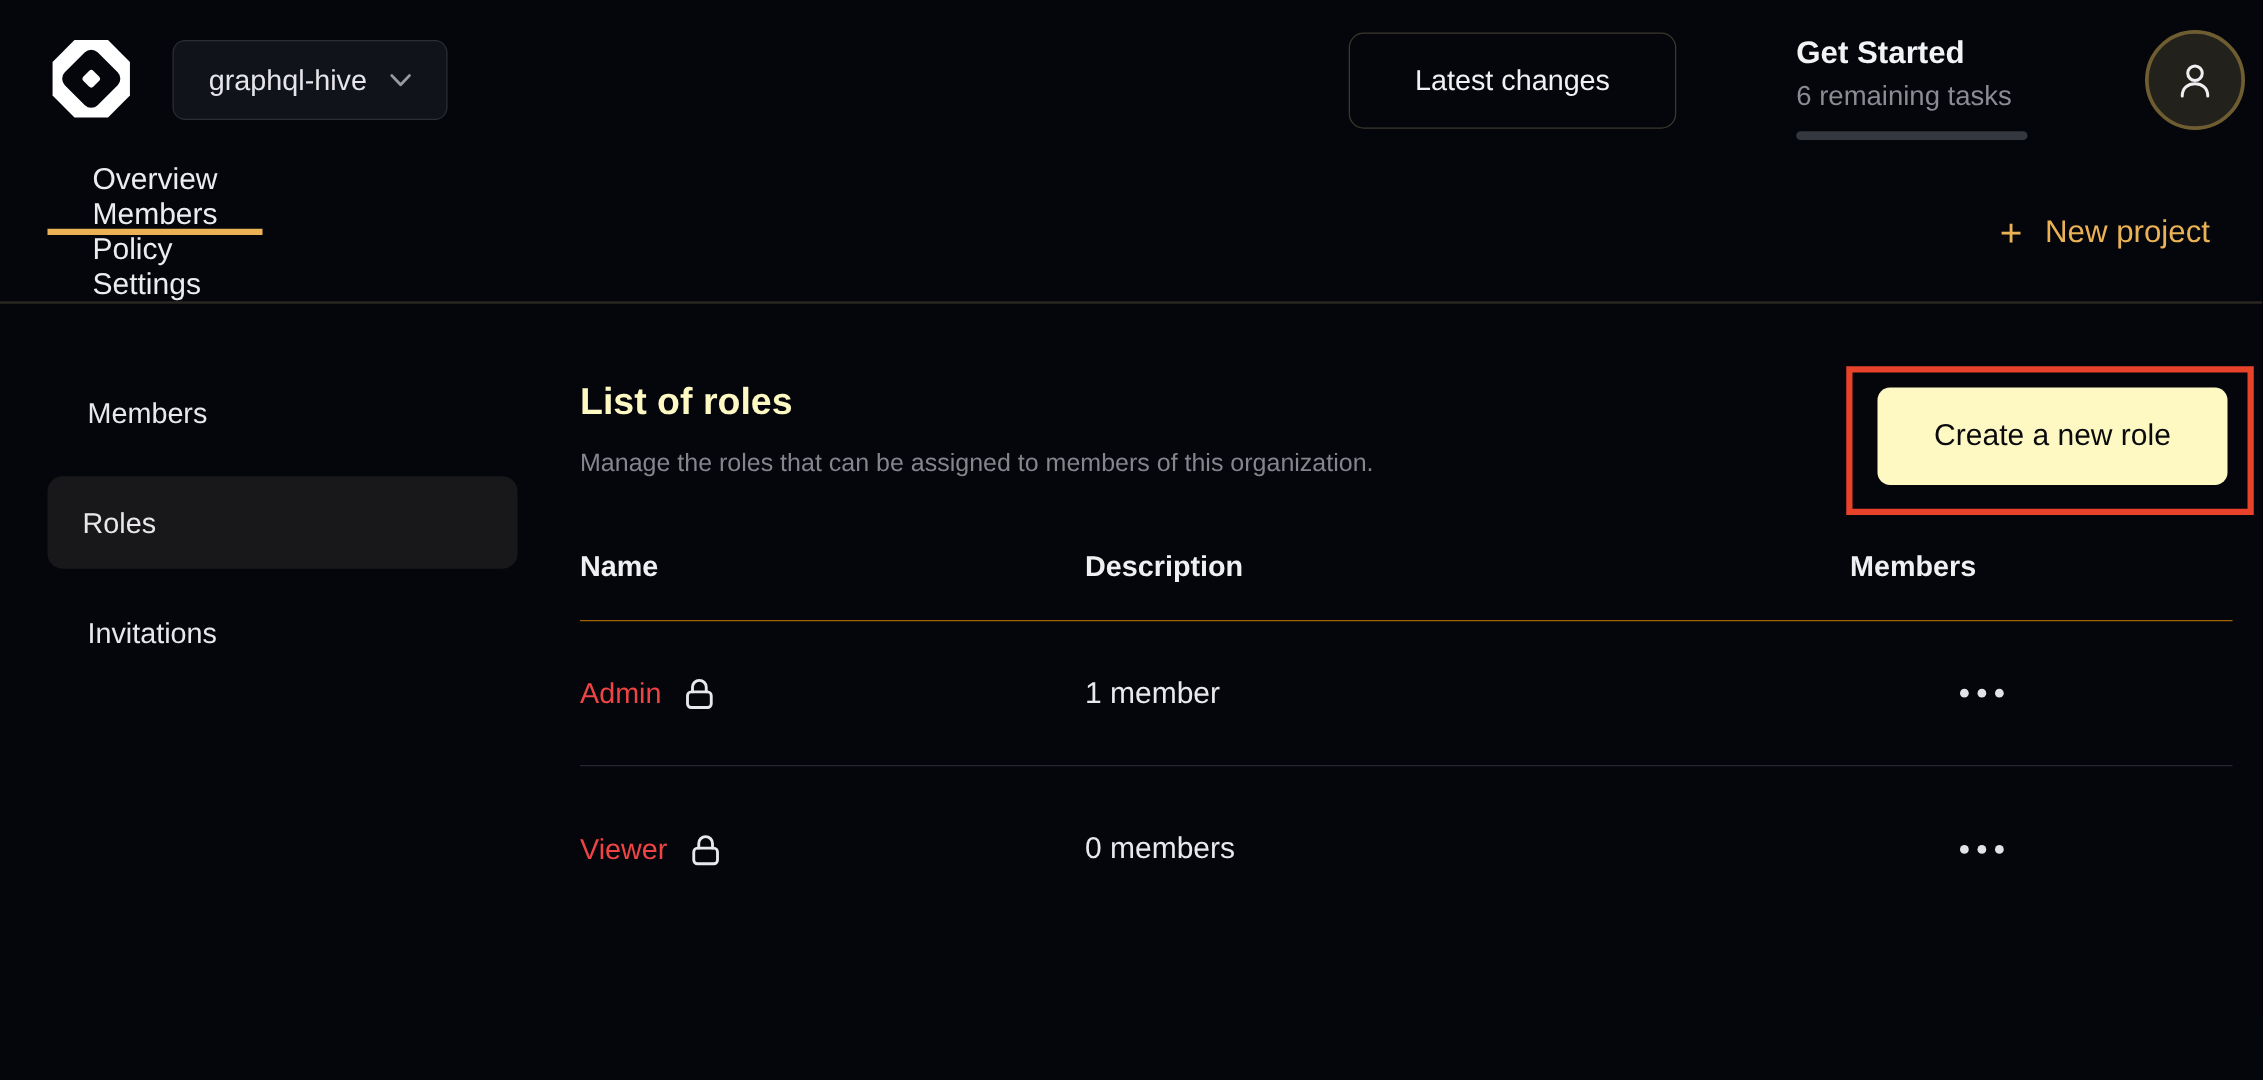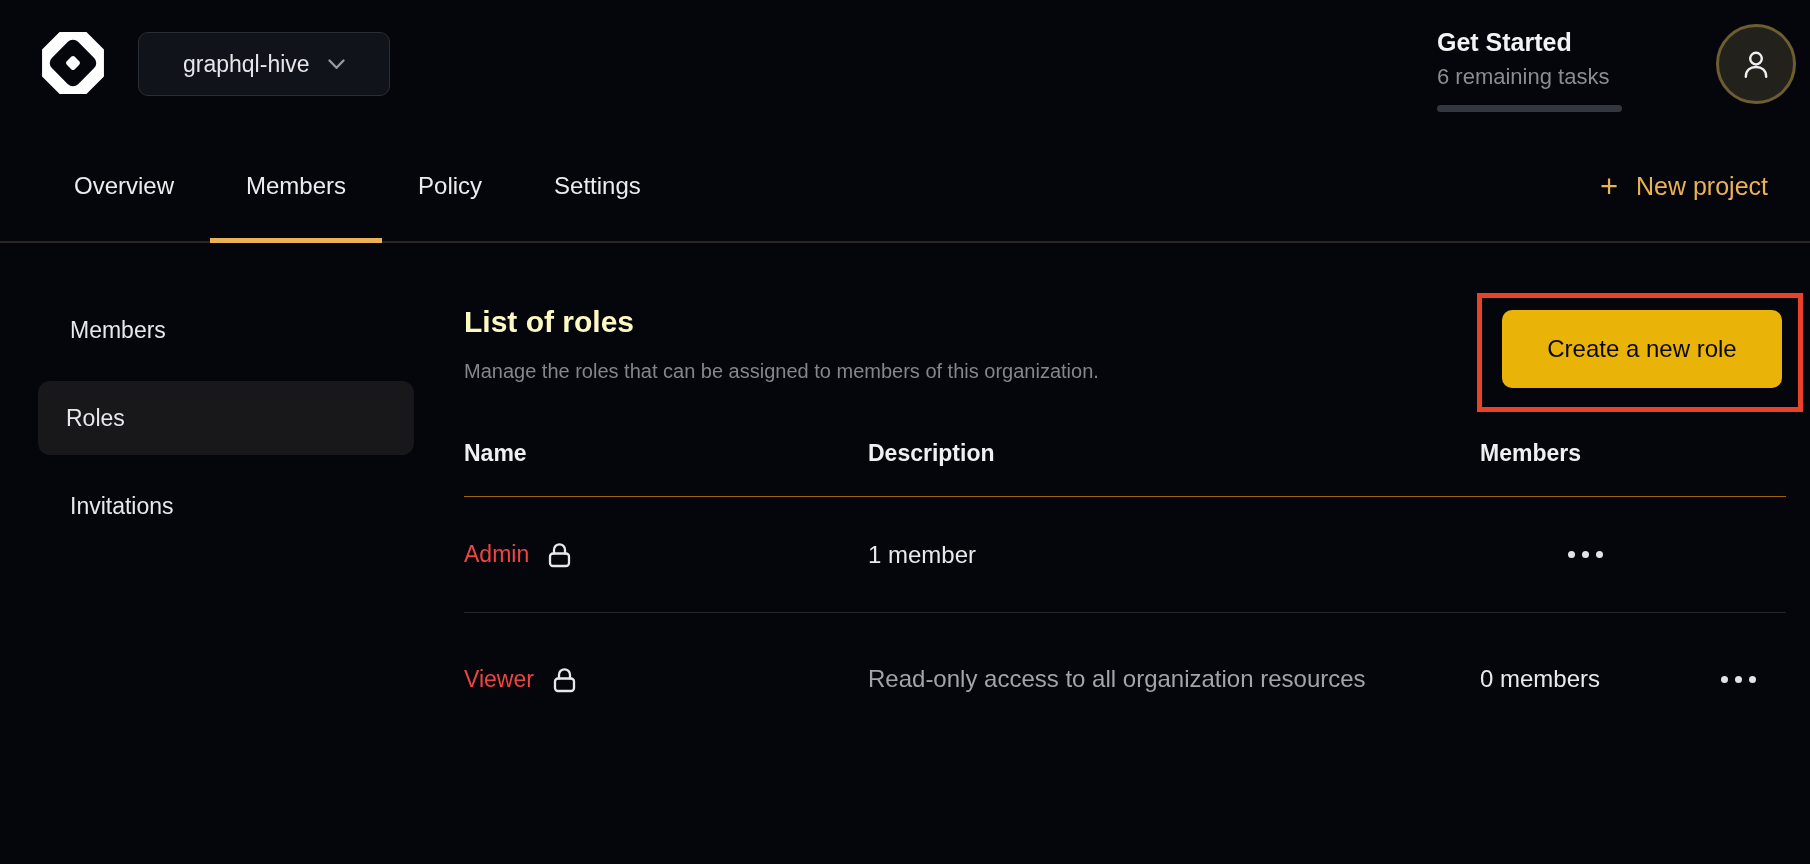--- a/index.html
+++ b/index.html
@@ -12,21 +12,21 @@
     overflow: hidden;
     font-family: "Liberation Sans", sans-serif;
     color: #ececef;
   }
 
   
   .topbar { position: absolute; top: 0; left: 0; right: 0; height: 130px; }
   .logo { position: absolute; left: 40px; top: 30px; width: 66px; height: 66px; }
   .org-btn {
     position: absolute; left: 138px; top: 32px; height: 64px;
-    display: flex; align-items: center; gap: 18px; padding: 0 44px;
+    display: flex; align-items: center; gap: 18px; padding: 0 28px;
     background: #10131a; border: 1px solid #2b2e35; border-radius: 10px;
     color: #e6e6ea; font-size: 23px; cursor: pointer;
   }
   .latest-btn {
     position: absolute; left: 1079px; top: 26px; width: 262px; height: 77px;
     display: flex; align-items: center; justify-content: center;
     background: transparent; border: 1px solid #3d382c; border-radius: 12px;
     color: #f1f1f3; font-size: 23px; cursor: pointer;
   }
   .getstarted { position: absolute; left: 1437px; top: 28px; cursor: pointer; }
@@ -37,21 +37,21 @@
     position: absolute; left: 1716px; top: 24px; width: 80px; height: 80px;
     border-radius: 50%; border: 3px solid #6e5d31; background: #23211c;
     display: flex; align-items: center; justify-content: center; cursor: pointer;
   }
 
   
   .tabs-wrap {
     position: absolute; top: 130px; left: 0; right: 0; height: 113px;
     border-bottom: 2px solid #2a2621;
   }
-  .tabs { position: absolute; left: 38px; top: 0; height: 100%; display: flex; }
+  .tabs { position: absolute; left: 38px; top: 0; height: 100%; display: flex; flex-direction: column; }
   .tab {
     position: relative; height: 100%;
     display: flex; align-items: center; padding: 0 36px;
     font-size: 24px; color: #ececef; cursor: pointer;
   }
   .tab .underline {
     position: absolute; left: 0; right: 0; bottom: -2px; height: 5px;
     background: #eab255; display: none;
   }
   .tab.active .underline { display: block; }
@@ -75,21 +75,21 @@
   .main { position: absolute; top: 243px; left: 464px; width: 1346px; height: 621px; }
   .main-title { position: absolute; top: 62px; left: 0; font-size: 30px; font-weight: 700; color: #fef9c3; }
   .main-sub { position: absolute; top: 117px; left: 0; font-size: 20px; color: #85858c; }
 
   .annotation {
     position: absolute; top: 50px; left: 1013px; width: 326px; height: 119px;
     border: 5px solid #e8432a;
   }
   .create-btn {
     position: absolute; left: 20px; top: 12px; width: 280px; height: 78px;
-    background: #eab308; border: none; border-radius: 10px;
+    background: #fef9c3; border: none; border-radius: 10px;
     font-family: "Liberation Sans", sans-serif;
     font-size: 24px; color: #0b0b0d; font-weight: 500; cursor: pointer;
   }
 
   .table { position: absolute; top: 197px; left: 0; width: 1322px; }
   .t-row {
     display: grid; grid-template-columns: 404px 612px 210px 96px;
     align-items: center;
   }
   .t-head { height: 57px; border-bottom: 1px solid #a16207; }
@@ -120,20 +120,23 @@
       <rect x="26.5" y="26.5" width="11" height="11" rx="2.5" transform="rotate(45 32 32)" fill="#ffffff"></rect>
     </svg>
 
     <div class="org-btn">
       <span>graphql-hive</span>
       <svg width="17" height="11" viewBox="0 0 17 11">
         <polyline points="1.5,1.5 8.5,8.8 15.5,1.5" fill="none" stroke="#9a9aa1" stroke-width="2.3" stroke-linecap="round" stroke-linejoin="round"></polyline>
       </svg>
     </div>
 
+    <button class="latest-btn">
+      <span>Latest changes</span>
+    </button>
 
     <div class="getstarted">
       <div class="gs-title">Get Started</div>
       <div class="gs-sub">6 remaining tasks</div>
       <div class="gs-bar"></div>
     </div>
 
     <div class="avatar">
       <svg width="34" height="34" viewBox="0 0 24 24">
         <circle cx="12" cy="8.2" r="4.1" fill="none" stroke="#f0f0f2" stroke-width="1.7"></circle>
@@ -216,21 +219,20 @@
       </div>
 
       <div class="t-row t-body-row row-viewer last">
         <div class="name-cell">
           <span>Viewer</span>
           <svg class="lock-icon" width="27" height="29" viewBox="0 0 27 29">
             <path d="M8,13.5 V9.8 a5.5,5.5 0 0 1 11,0 V13.5" fill="none" stroke="#e8e8ec" stroke-width="2.3" stroke-linecap="round"></path>
             <rect x="4" y="13.5" width="19" height="12.5" rx="3" fill="none" stroke="#e8e8ec" stroke-width="2.3"></rect>
           </svg>
         </div>
-        <div class="desc-cell">Read-only access to all organization resources</div>
         <div class="members-cell">0 members</div>
         <div class="actions-cell">
           <div class="dots">
             <div class="dot"></div>
               <div class="dot"></div>
               <div class="dot"></div>
           </div>
         </div>
       </div>
 

